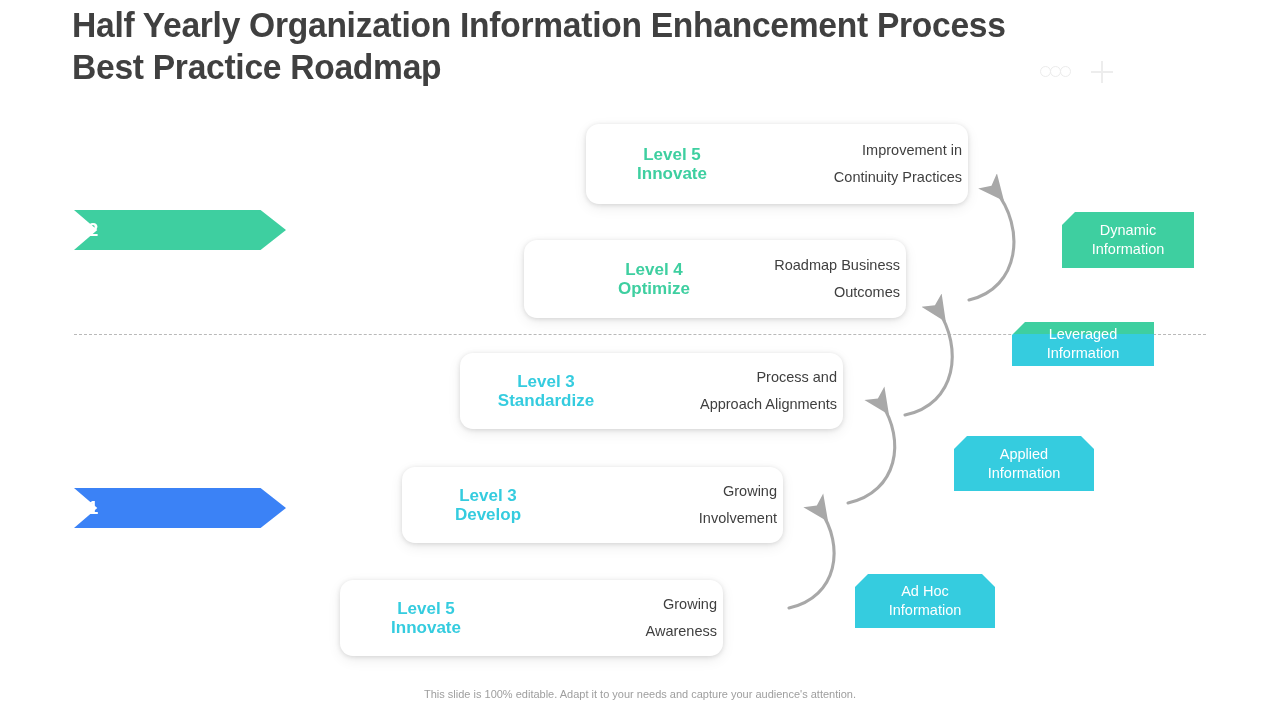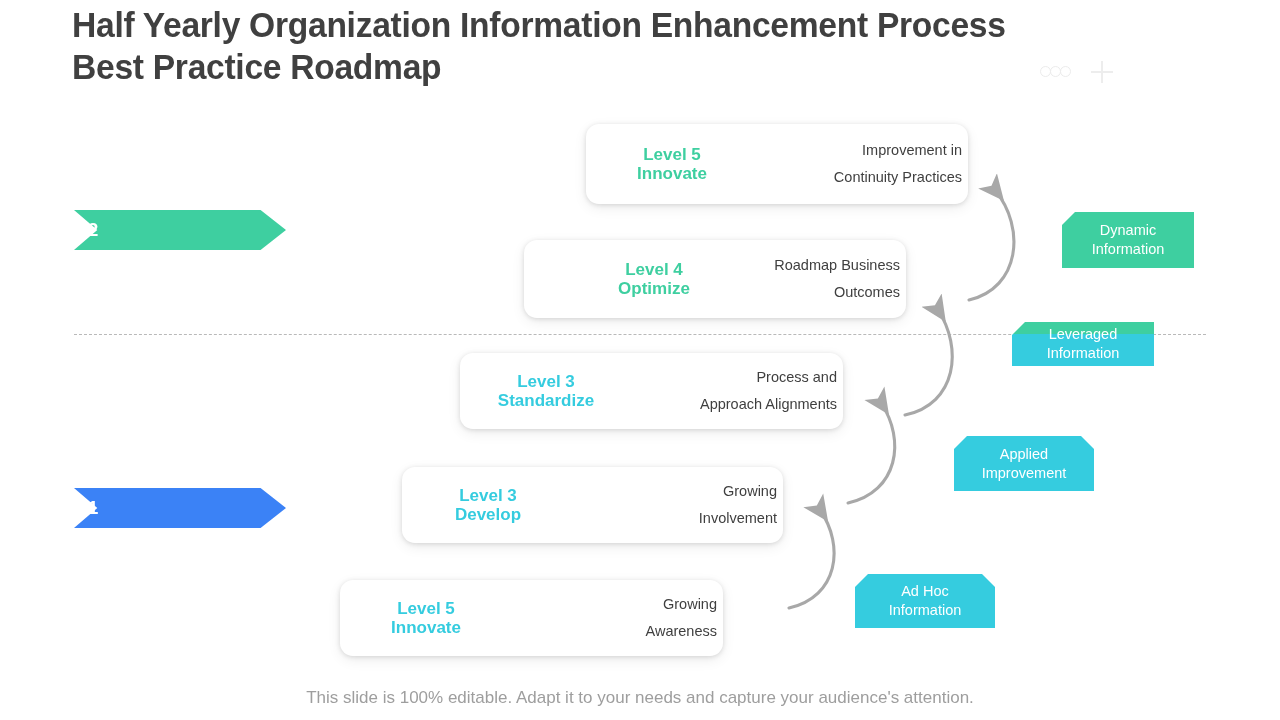--- a/index.html
+++ b/index.html
@@ -173,21 +173,21 @@
     pointer-events: none;
   }
 
   
   #footer {
     position: absolute;
     left: 0;
     top: 688px;
     width: 1280px;
     text-align: center;
-    font-size: 17px;
+    font-size: 11px;
     color: #9e9e9e;
   }
 </style>
 </head>
 <body>
 
 <div id="slide">
 
   <div id="title">Half Yearly Organization Information Enhancement Process
 Best Practice Roadmap</div>
@@ -263,21 +263,21 @@
   </div>
 
   <div class="tag tag-chamfer-left" style="left:1012px; top:322px; width:142px; height:44px; background:#35CCDF;">
     <span class="tag-strip" style="background:#3ECFA0;"></span>
     <span class="tag-label">Leveraged
 Information</span>
   </div>
 
   <div class="tag tag-chamfer-both" style="left:954px; top:436px; width:140px; height:55px; background:#35CCDF;">
     <span class="tag-label">Applied
-Improvement</span>
+Information</span>
   </div>
 
   <div class="tag tag-chamfer-both" style="left:855px; top:574px; width:140px; height:54px; background:#35CCDF;">
     <span class="tag-label">Ad Hoc
 Information</span>
   </div>
 
   <div id="footer">This slide is 100% editable. Adapt it to your needs and capture your audience's attention.</div>
 
 </div>

